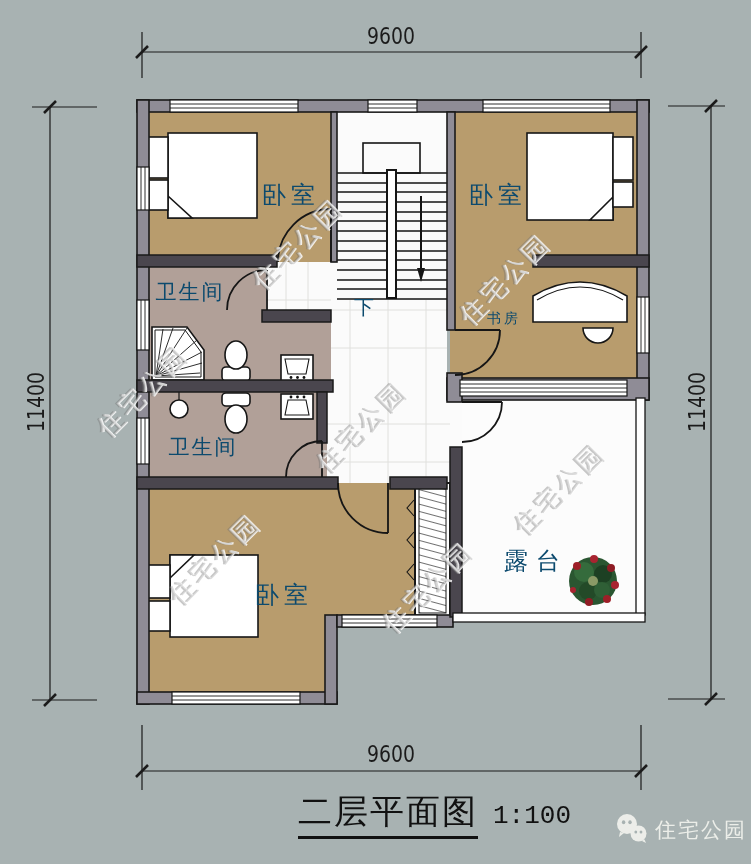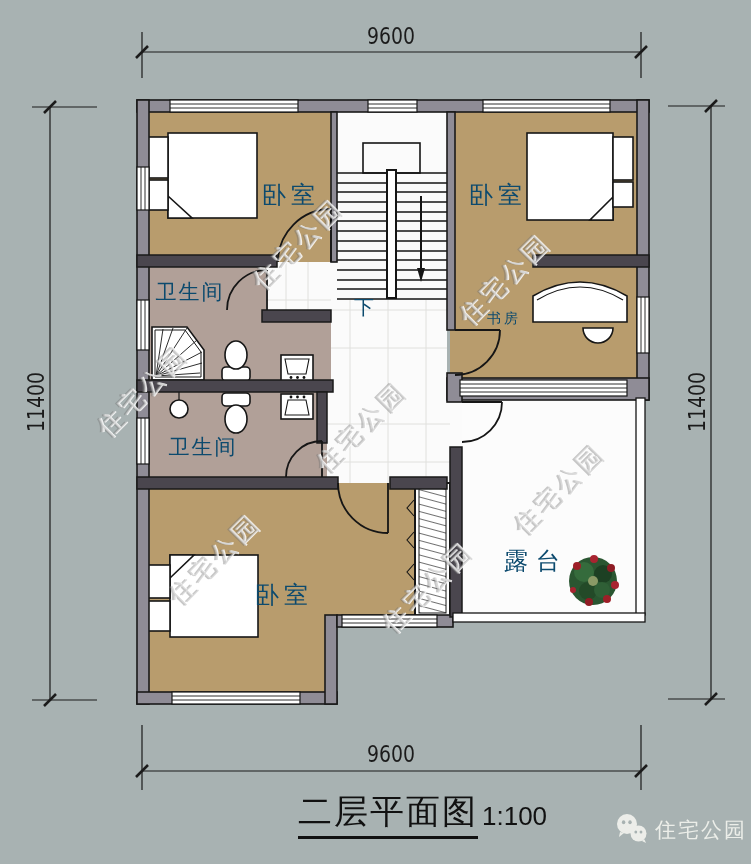--- a/index.html
+++ b/index.html
@@ -22,29 +22,29 @@
   .dim-label.vert{transform:translate(-50%,-50%) rotate(-90deg) scaleX(0.82);}
   .wm{
     position:absolute;transform:translate(-50%,-50%) rotate(-45deg);
     font-family:"Liberation Serif","DejaVu Serif",serif;
     font-size:26px;letter-spacing:3px;white-space:nowrap;line-height:1;
     color:rgba(198,198,198,0.62);
     text-shadow:1px 1px 0 rgba(255,255,255,0.85),-1px -1px 0 rgba(110,110,110,0.38);
     pointer-events:none;
   }
   .title-row{
-    position:absolute;left:298px;top:795px;display:flex;align-items:flex-start;gap:4px;
+    position:absolute;left:298px;top:795px;display:flex;align-items:flex-start;gap:15px;
   }
   .plan-title{
     font-family:"Liberation Serif","DejaVu Serif",serif;
     font-size:34px;color:#111;letter-spacing:2px;line-height:1;
     border-bottom:3px solid #111;padding-bottom:7px;white-space:nowrap;
   }
   .scale-label{
-    font-family:Liberation Sans, sans-serif;
+    font-family:Liberation Mono, monospace;
     font-size:26px;color:#111;margin-top:8px;white-space:nowrap;line-height:1;
   }
   .logo{
     position:absolute;left:615px;top:813px;display:flex;align-items:center;gap:6px;
   }
   .logo-text{
     font-size:21px;letter-spacing:2px;color:rgba(242,243,238,0.92);
     font-family:"Liberation Sans",sans-serif;white-space:nowrap;line-height:1;
   }
 </style>

